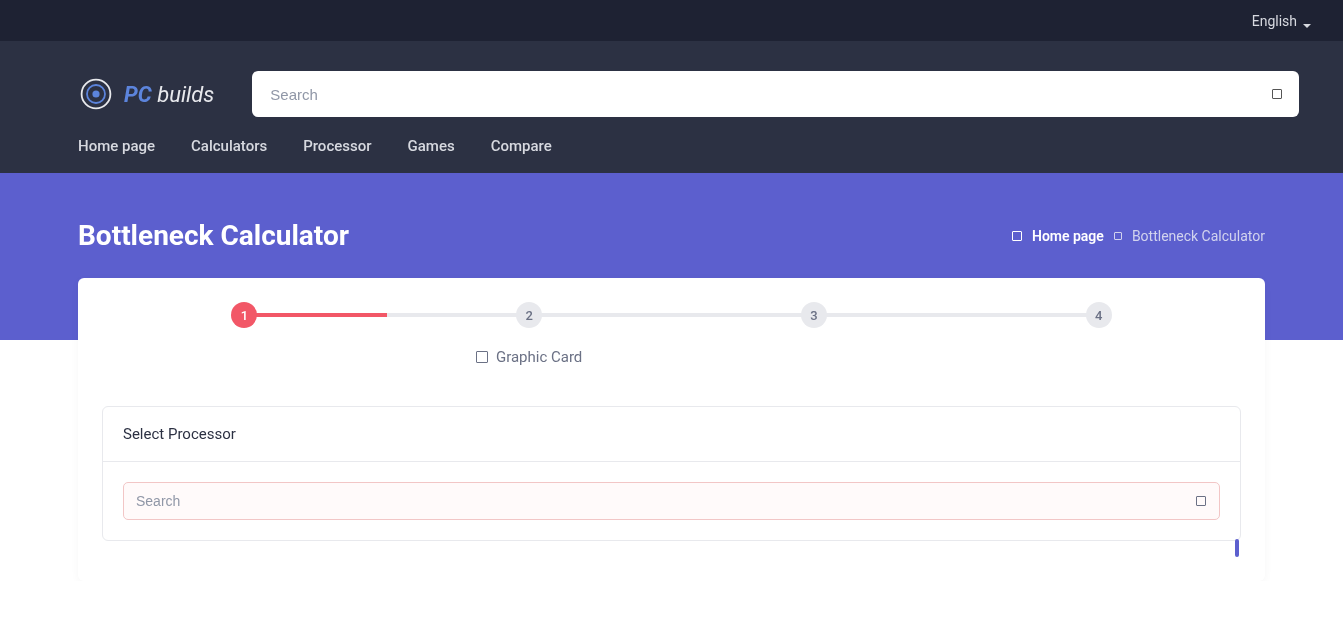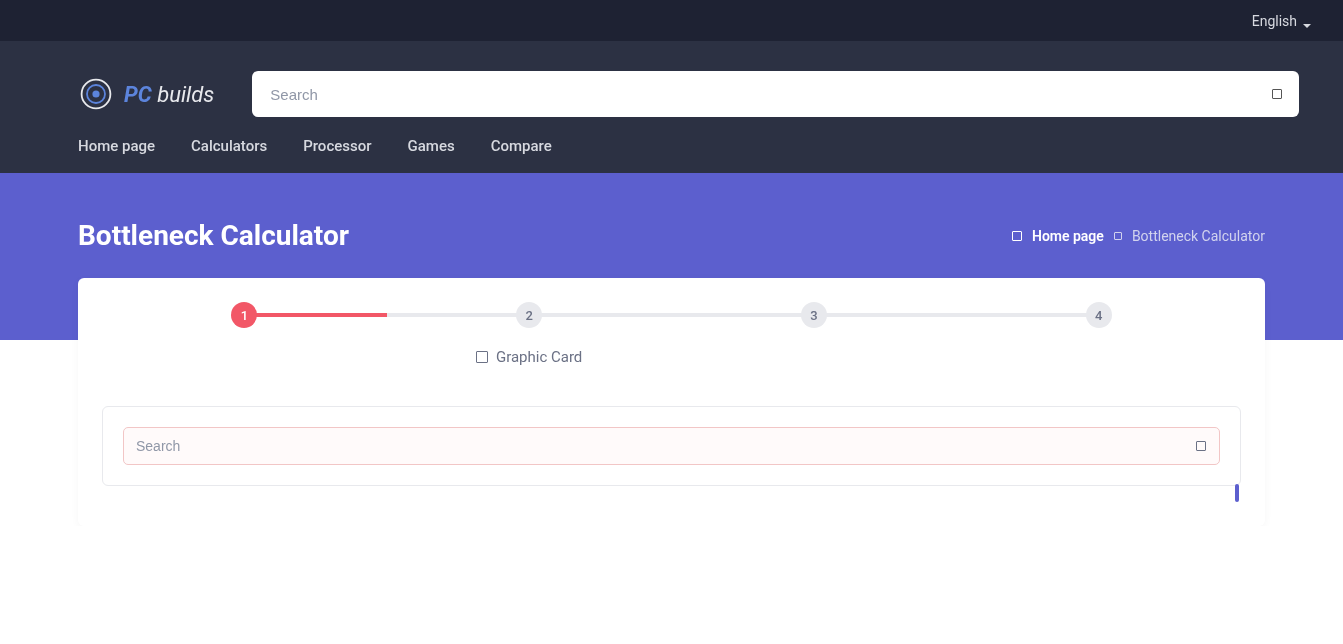--- a/index.html
+++ b/index.html
@@ -351,20 +351,21 @@
       <div class="step-circle">3</div>
     </div>
     <div class="step">
       <div class="step-line-left"></div>
 
       <div class="step-circle">4</div>
     </div>
   </div>
 
   <div class="panel">
+    <div class="panel-header">Select Processor</div>
     <div class="panel-body">
       <div class="inner-search">
         <input class="inner-search-input" type="text" placeholder="Search" style="">
         <span class="inner-search-icon">
           <span class="small-box"></span>
         </span>
       </div>
     </div>
   </div>
 

